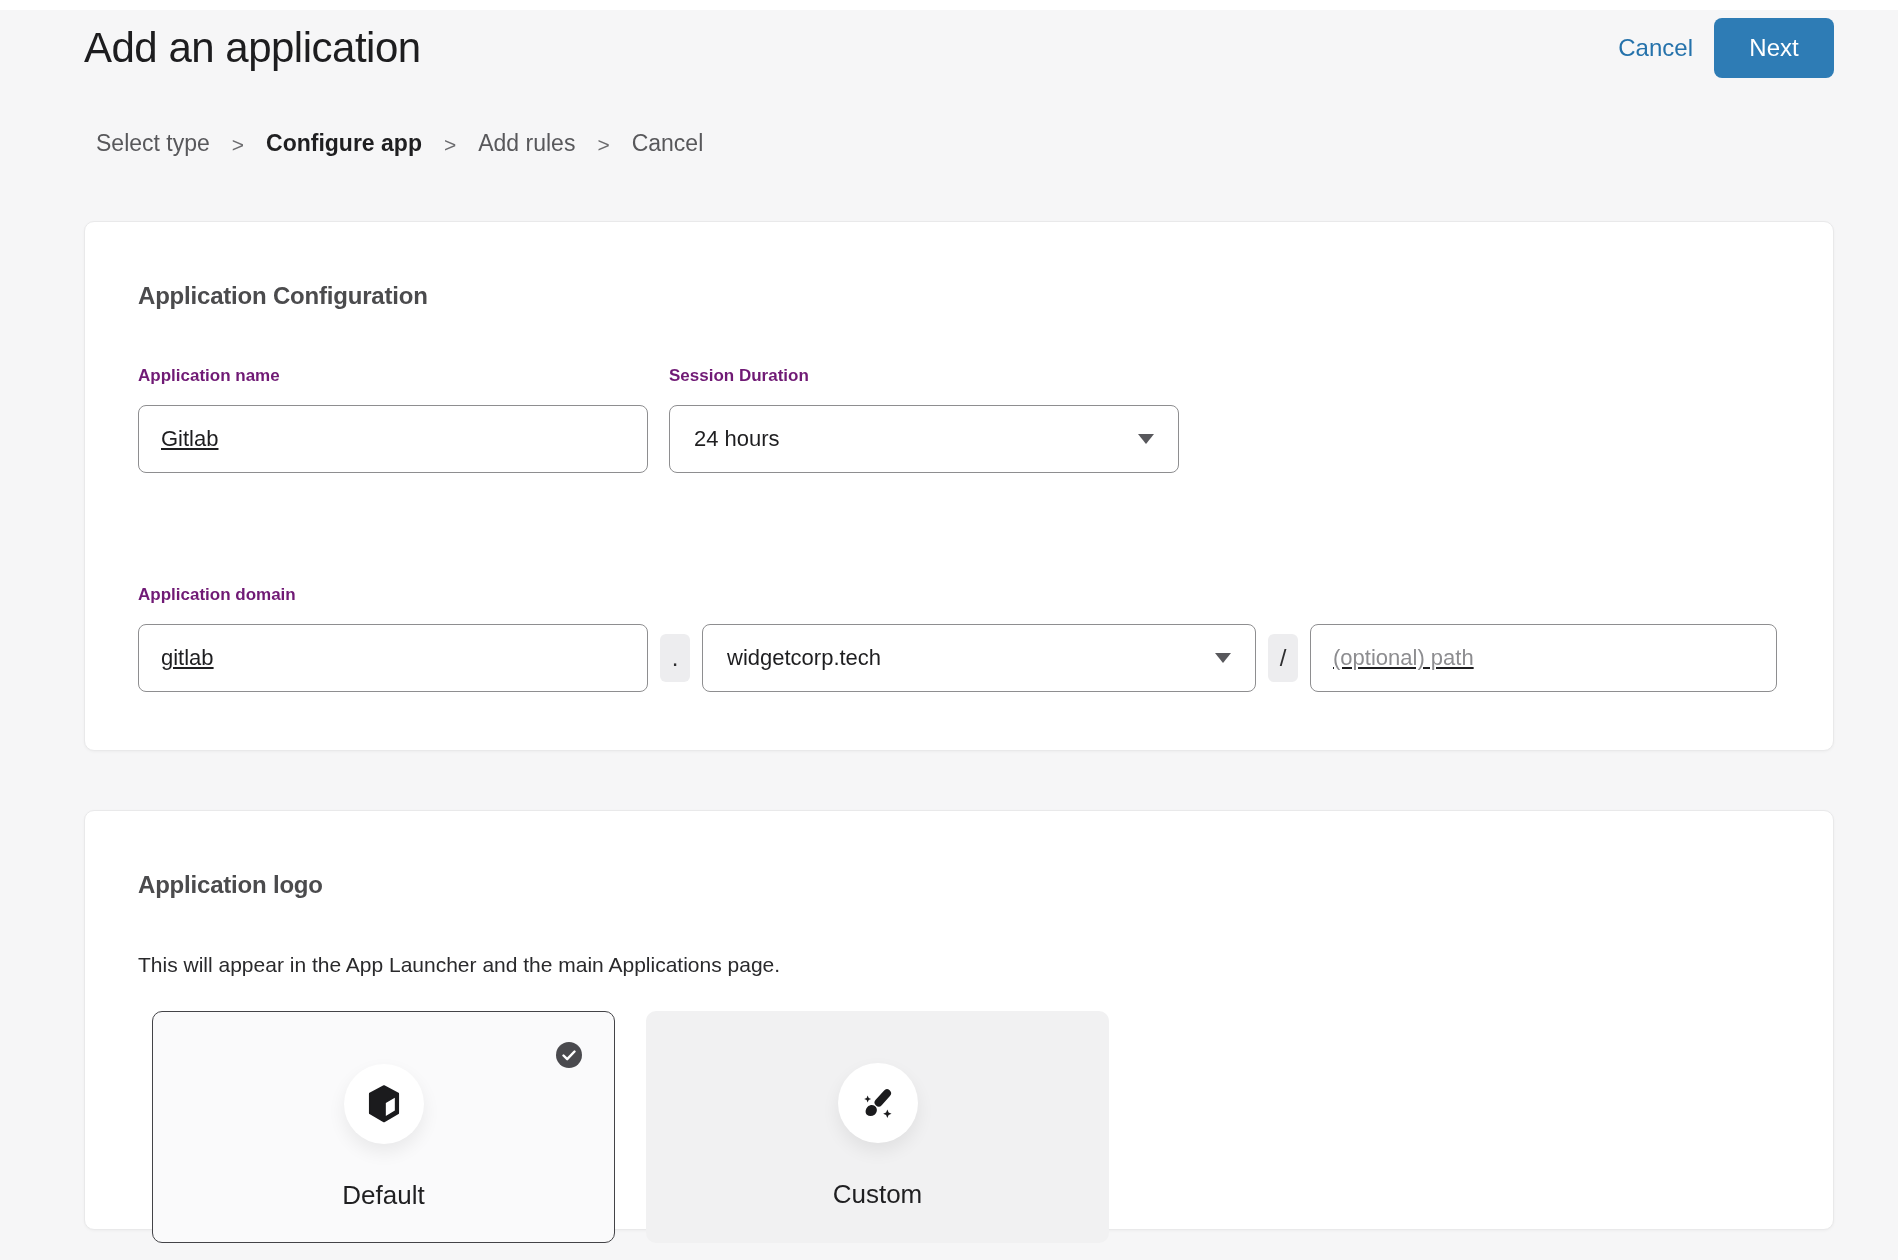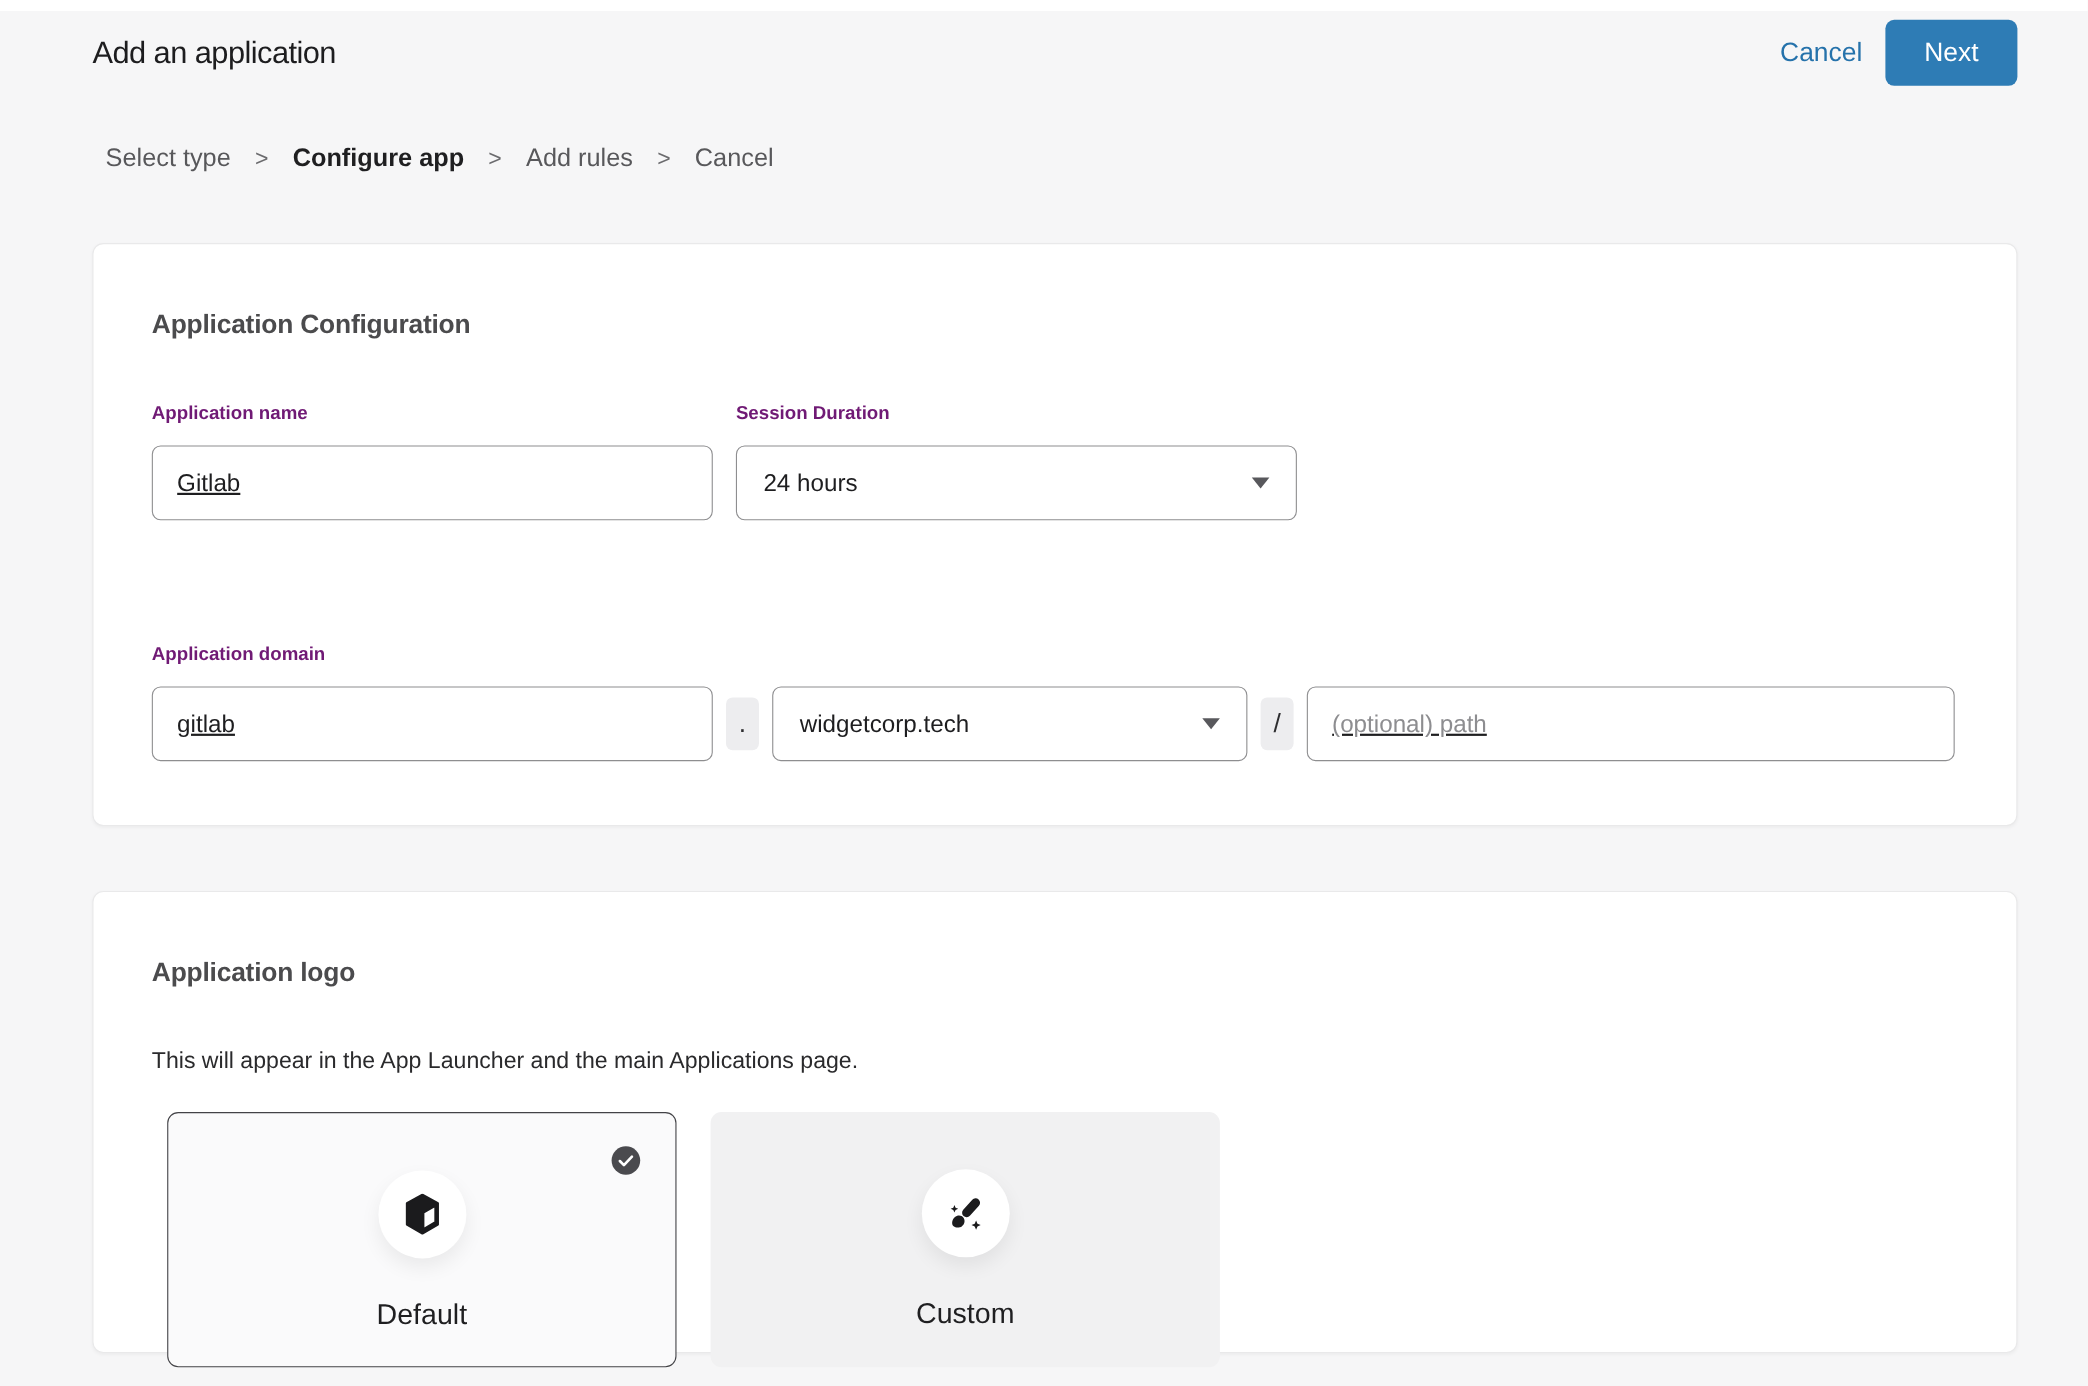--- a/index.html
+++ b/index.html
@@ -11,21 +11,21 @@
   }
   .top-strip { height:10px; background:#ffffff; }
   .page { padding:0 64px 0 84px; }
 
   
   .header-row {
     margin-top:8px;
     display:flex; justify-content:space-between; align-items:center;
   }
   .page-title {
-    font-size:28px; font-weight:400; color:#1d1d1f; letter-spacing:-0.5px;
+    font-size:42px; font-weight:400; color:#1d1d1f; letter-spacing:-0.5px;
   }
   .header-actions { display:flex; align-items:center; gap:21px; }
   .cancel-link {
     font-size:24px; color:#2572ab; cursor:pointer; text-decoration:none;
   }
   .next-button {
     width:120px; height:60px; border:none; border-radius:8px;
     background:#2e7cb5; color:#ffffff; font-size:24px;
     font-family:"Liberation Sans", sans-serif; cursor:pointer;
     display:flex; align-items:center; justify-content:center;
@@ -83,21 +83,21 @@
     border-right:8px solid transparent;
     border-top:10px solid #58585c;
   }
 
   .domain-label { margin-top:112px; }
   .domain-row {
     margin-top:19px;
     display:flex; align-items:center; gap:12px;
   }
   .domain-sub { width:510px; }
-  .domain-select { width:432px; }
+  .domain-select { width:554px; }
   .domain-path { flex:1; }
   .sep-chip {
     width:30px; height:48px; flex:0 0 auto;
     background:#ededef; border-radius:6px;
     display:flex; align-items:center; justify-content:center;
     font-size:24px; color:#2e2e30;
   }
 
   
   .logo-description { margin-top:54px; font-size:21px; color:#2a2a2c; }

